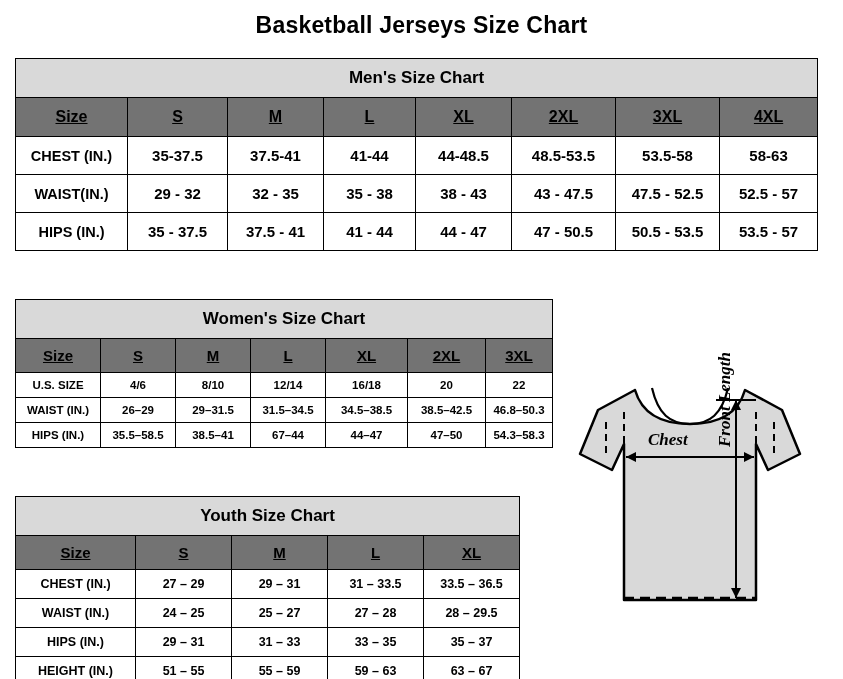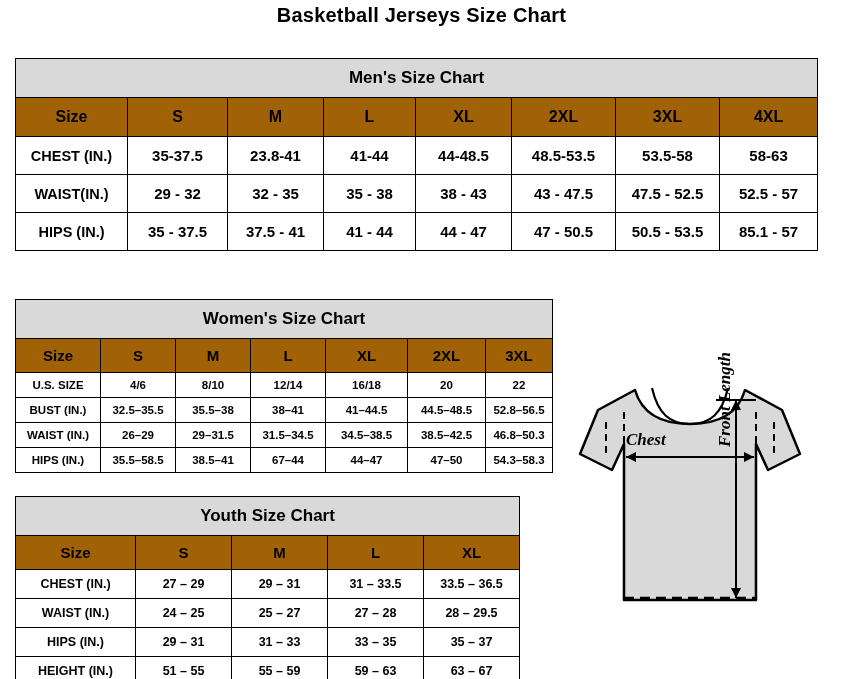--- a/index.html
+++ b/index.html
@@ -10,23 +10,23 @@
   body {
     width: 843px;
     height: 679px;
     font-family: "Liberation Sans", sans-serif;
     color: #000000;
     position: relative;
     overflow: hidden;
   }
   .page-title {
     text-align: center;
-    font-size: 20px;
-    font-weight: bold;
-    padding-top: 4px;
+    font-size: 23px;
+    font-weight: bold;
+    padding-top: 12px;
     letter-spacing: 0.2px;
   }
 
   table {
     border-collapse: collapse;
     table-layout: fixed;
   }
   table td, table th {
     border: 1px solid #000000;
     text-align: center;
@@ -34,22 +34,23 @@
     font-weight: bold;
     background: #ffffff;
   }
   .chart-head td {
     background: #d9d9d9;
     font-size: 17px;
     font-weight: bold;
     padding: 9px 0;
   }
   .hdr-row td {
-    background: #a16207;
-    font-weight: bold;
+    background: #737373;
+    font-weight: bold;
+    text-decoration: underline;
   }
 
   
   #mens-chart {
     position: absolute;
     left: 15px;
     top: 58px;
     width: 802px;
   }
   #mens-chart .chart-head td { font-size: 17px; }
@@ -110,21 +111,21 @@
   #shirt-diagram {
     position: absolute;
     left: 540px;
     top: 352px;
     width: 300px;
     height: 320px;
   }
   #shirt-diagram svg { display: block; }
   .lbl-chest {
     position: absolute;
-    left: 86px;
+    left: 108px;
     top: 78px;
     font-size: 17px;
     font-weight: bold;
     font-style: italic;
     font-family: "Liberation Serif", serif;
   }
   .lbl-front-length {
     position: absolute;
     left: 175px;
     top: 95px;
@@ -163,21 +164,21 @@
       <td>M</td>
       <td>L</td>
       <td>XL</td>
       <td>2XL</td>
       <td>3XL</td>
       <td>4XL</td>
     </tr>
     <tr class="data-row">
       <td class="rowlabel">CHEST (IN.)</td>
       <td>35-37.5</td>
-      <td>23.8-41</td>
+      <td>37.5-41</td>
       <td>41-44</td>
       <td>44-48.5</td>
       <td>48.5-53.5</td>
       <td>53.5-58</td>
       <td>58-63</td>
     </tr>
     <tr class="data-row">
       <td class="rowlabel">WAIST(IN.)</td>
       <td>29 - 32</td>
       <td>32 - 35</td>
@@ -188,21 +189,21 @@
       <td>52.5 - 57</td>
     </tr>
     <tr class="data-row">
       <td class="rowlabel">HIPS (IN.)</td>
       <td>35 - 37.5</td>
       <td>37.5 - 41</td>
       <td>41 - 44</td>
       <td>44 - 47</td>
       <td>47 - 50.5</td>
       <td>50.5 - 53.5</td>
-      <td>85.1 - 57</td>
+      <td>53.5 - 57</td>
     </tr>
   </tbody>
 </table>
 
 <table id="womens-chart">
   <colgroup>
     <col style="width:85px">
       <col style="width:75px">
       <col style="width:75px">
       <col style="width:75px">
@@ -226,29 +227,20 @@
     <tr class="data-row">
       <td class="rowlabel">U.S. SIZE</td>
       <td>4/6</td>
       <td>8/10</td>
       <td>12/14</td>
       <td>16/18</td>
       <td>20</td>
       <td>22</td>
     </tr>
     <tr class="data-row">
-      <td class="rowlabel">BUST  (IN.)</td>
-      <td>32.5–35.5</td>
-      <td>35.5–38</td>
-      <td>38–41</td>
-      <td>41–44.5</td>
-      <td>44.5–48.5</td>
-      <td>52.8–56.5</td>
-    </tr>
-    <tr class="data-row">
       <td class="rowlabel">WAIST  (IN.)</td>
       <td>26–29</td>
       <td>29–31.5</td>
       <td>31.5–34.5</td>
       <td>34.5–38.5</td>
       <td>38.5–42.5</td>
       <td>46.8–50.3</td>
     </tr>
     <tr class="data-row">
       <td class="rowlabel">HIPS  (IN.)</td>

